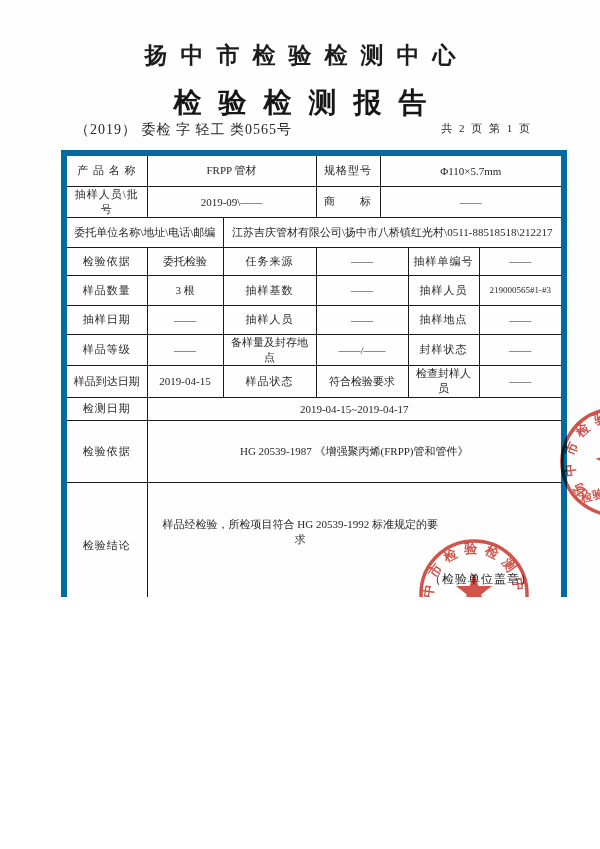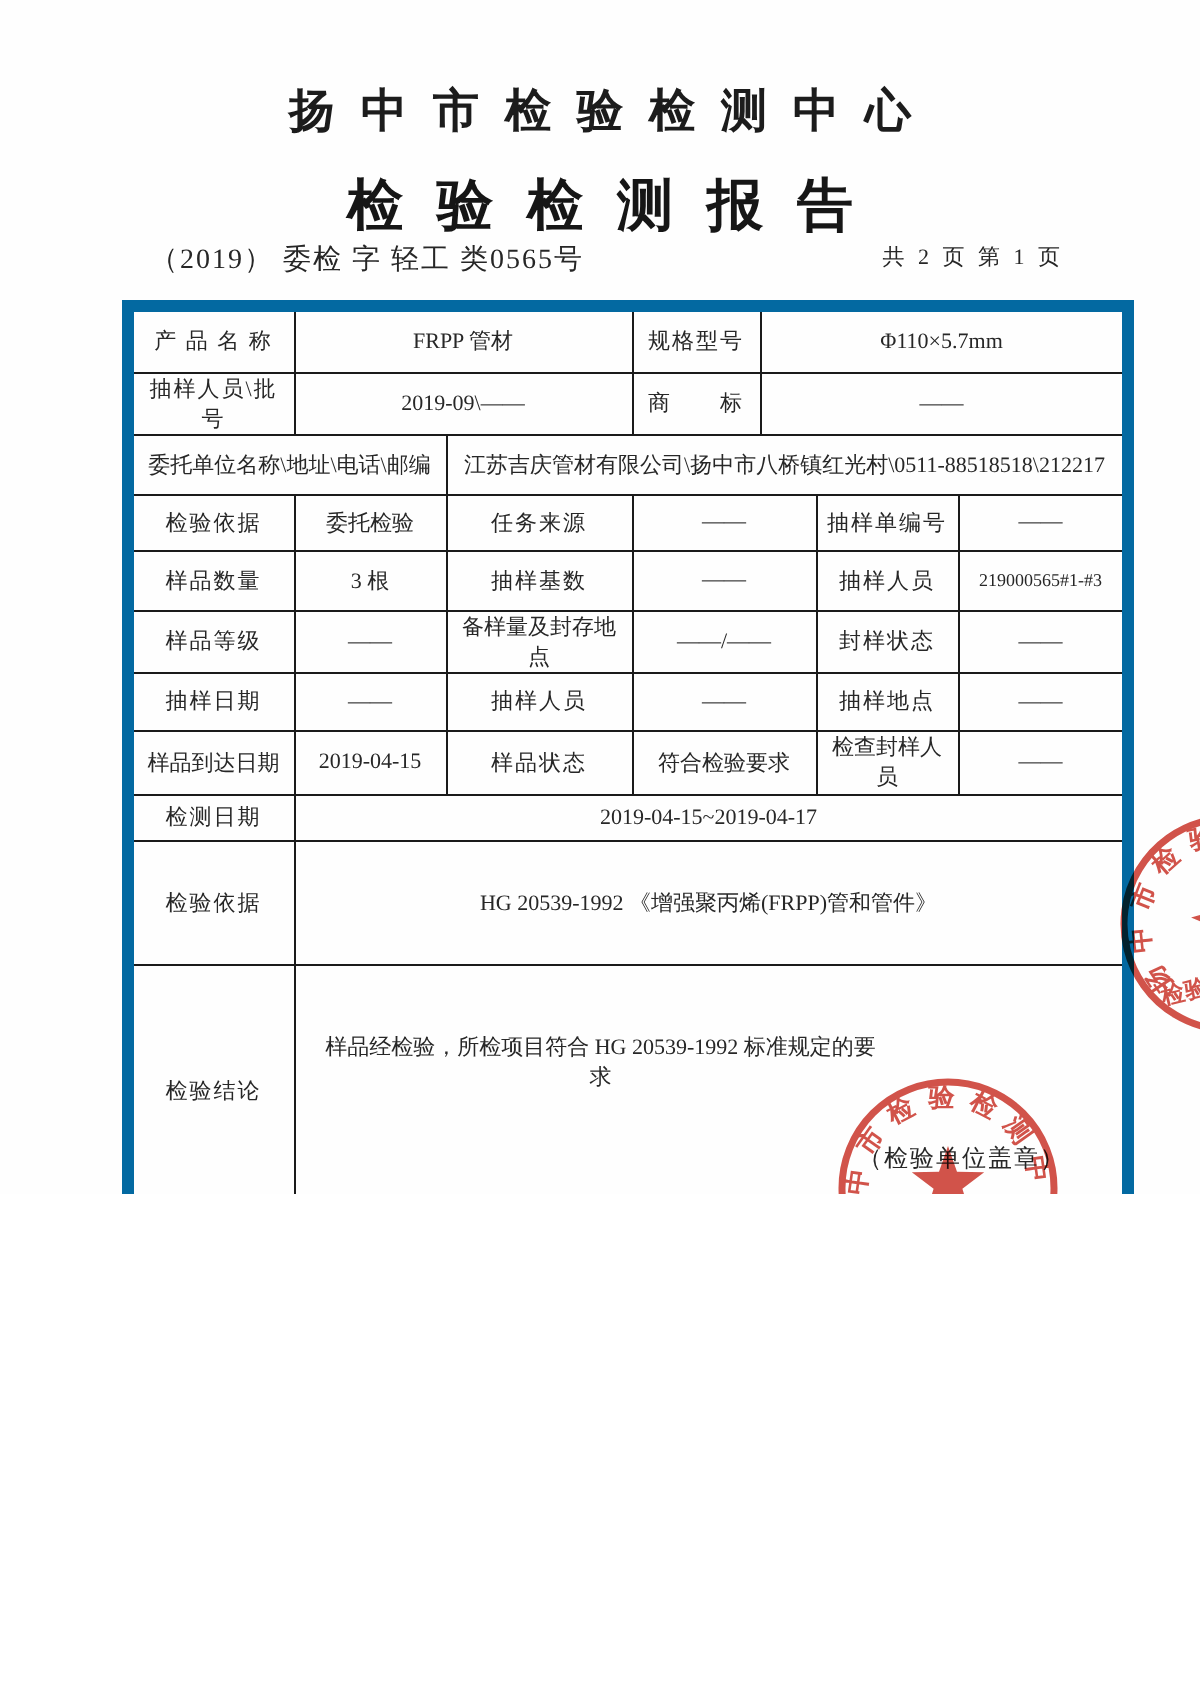--- a/index.html
+++ b/index.html
@@ -101,50 +101,50 @@
     </tr>
     <tr style="height:30px">
       <td class="lbl">样品数量</td>
       <td>3 根</td>
       <td class="lbl">抽样基数</td>
       <td colspan="2">——</td>
       <td class="lbl">抽样人员</td>
       <td class="small" style="font-size:9px">219000565#1-#3</td>
     </tr>
     <tr style="height:29px">
+      <td class="lbl">抽样日期</td>
+      <td>——</td>
+      <td class="lbl">抽样人员</td>
+      <td colspan="2">——</td>
+      <td class="lbl">抽样地点</td>
+      <td>——</td>
+    </tr>
+    <tr style="height:29px">
       <td class="lbl">样品等级</td>
       <td>——</td>
       <td class="small">备样量及封存地点</td>
       <td colspan="2">——/——</td>
       <td class="lbl">封样状态</td>
-      <td>——</td>
-    </tr>
-    <tr style="height:29px">
-      <td class="lbl">抽样日期</td>
-      <td>——</td>
-      <td class="lbl">抽样人员</td>
-      <td colspan="2">——</td>
-      <td class="lbl">抽样地点</td>
       <td>——</td>
     </tr>
     <tr style="height:32px">
       <td>样品到达日期</td>
       <td>2019-04-15</td>
       <td class="lbl">样品状态</td>
       <td colspan="2">符合检验要求</td>
       <td class="small">检查封样人员</td>
       <td>——</td>
     </tr>
     <tr style="height:23px">
       <td class="lbl">检测日期</td>
       <td colspan="6">2019-04-15~2019-04-17</td>
     </tr>
     <tr style="height:62px">
       <td class="lbl">检验依据</td>
-      <td colspan="6" class="leftv">HG 20539-1992 《增强聚丙烯(FRPP)管和管件》</td>
+      <td colspan="6" class="leftv">HG 20539-1987 《增强聚丙烯(FRPP)管和管件》</td>
     </tr>
     <tr style="height:127px">
       <td class="lbl">检验结论</td>
       <td colspan="6" class="conclusion-cell">
         <div class="concl-text">样品经检验，所检项目符合 HG 20539-1992 标准规定的要求</div>
         <div class="stamp-note">（检验单位盖章）</div>
         <div class="issue-line">
           <span>签发日期：</span><span class="date">2019 年 04 月 17 日</span>
         </div>
       </td>

